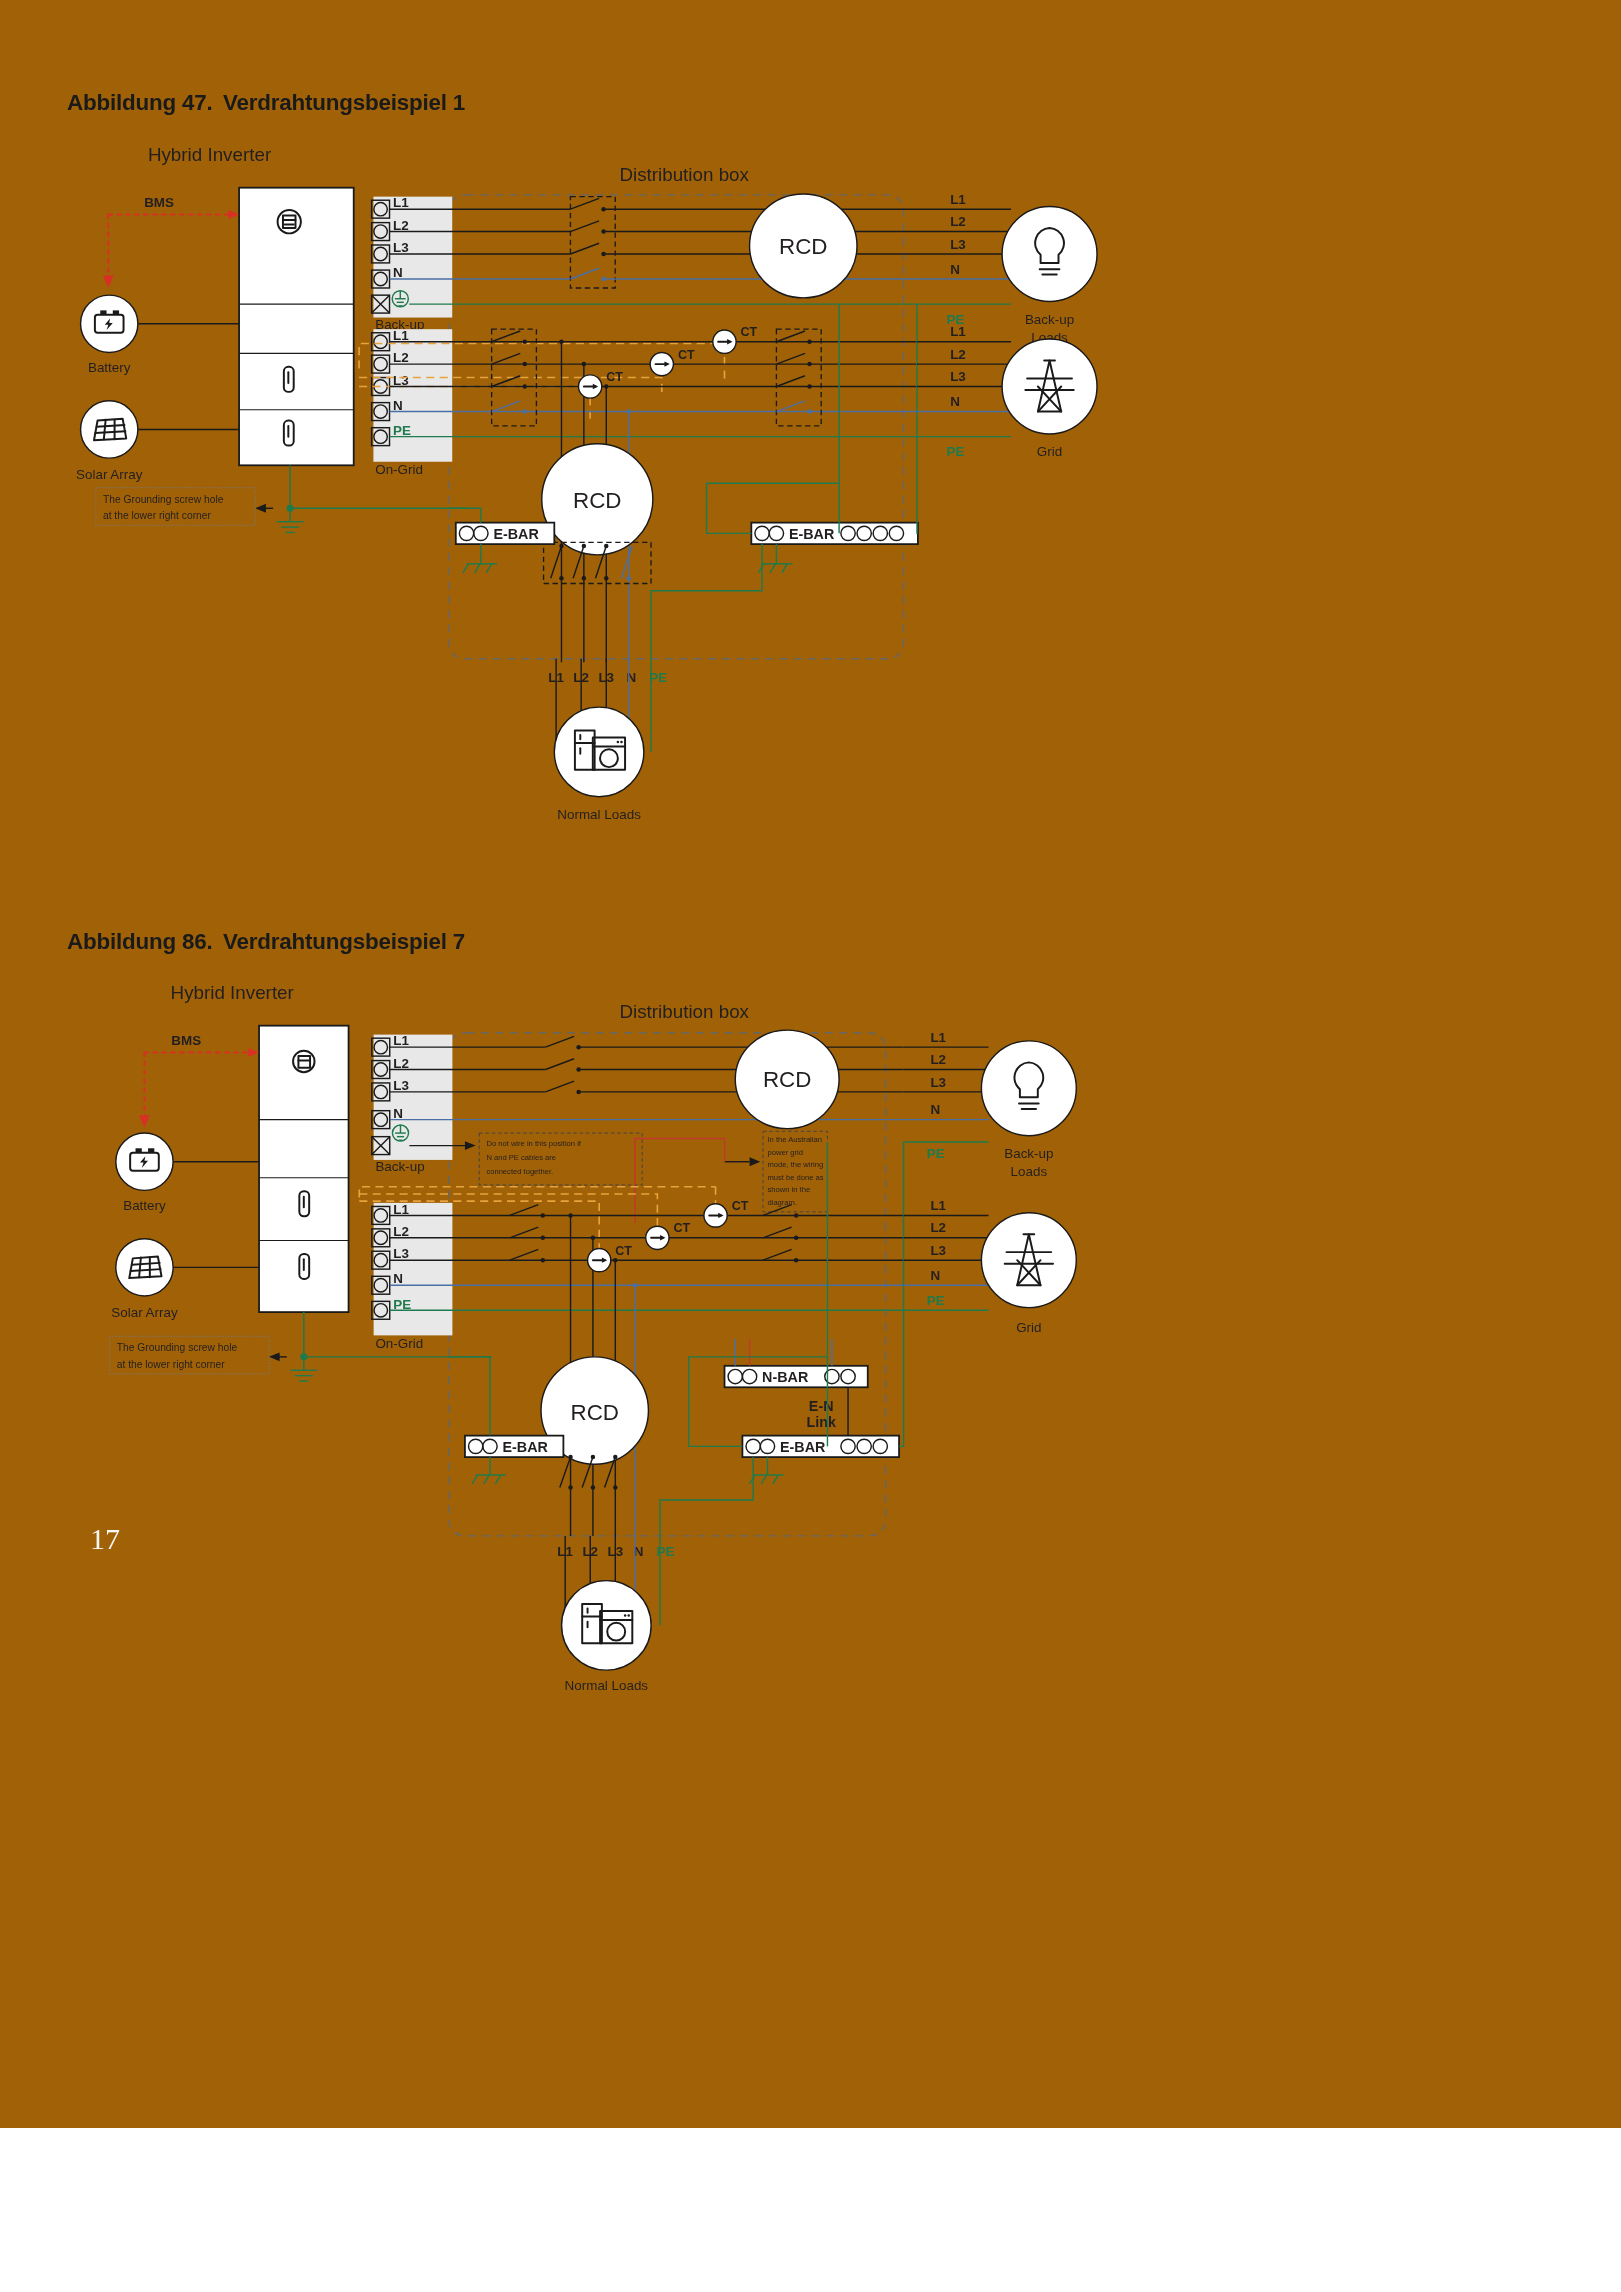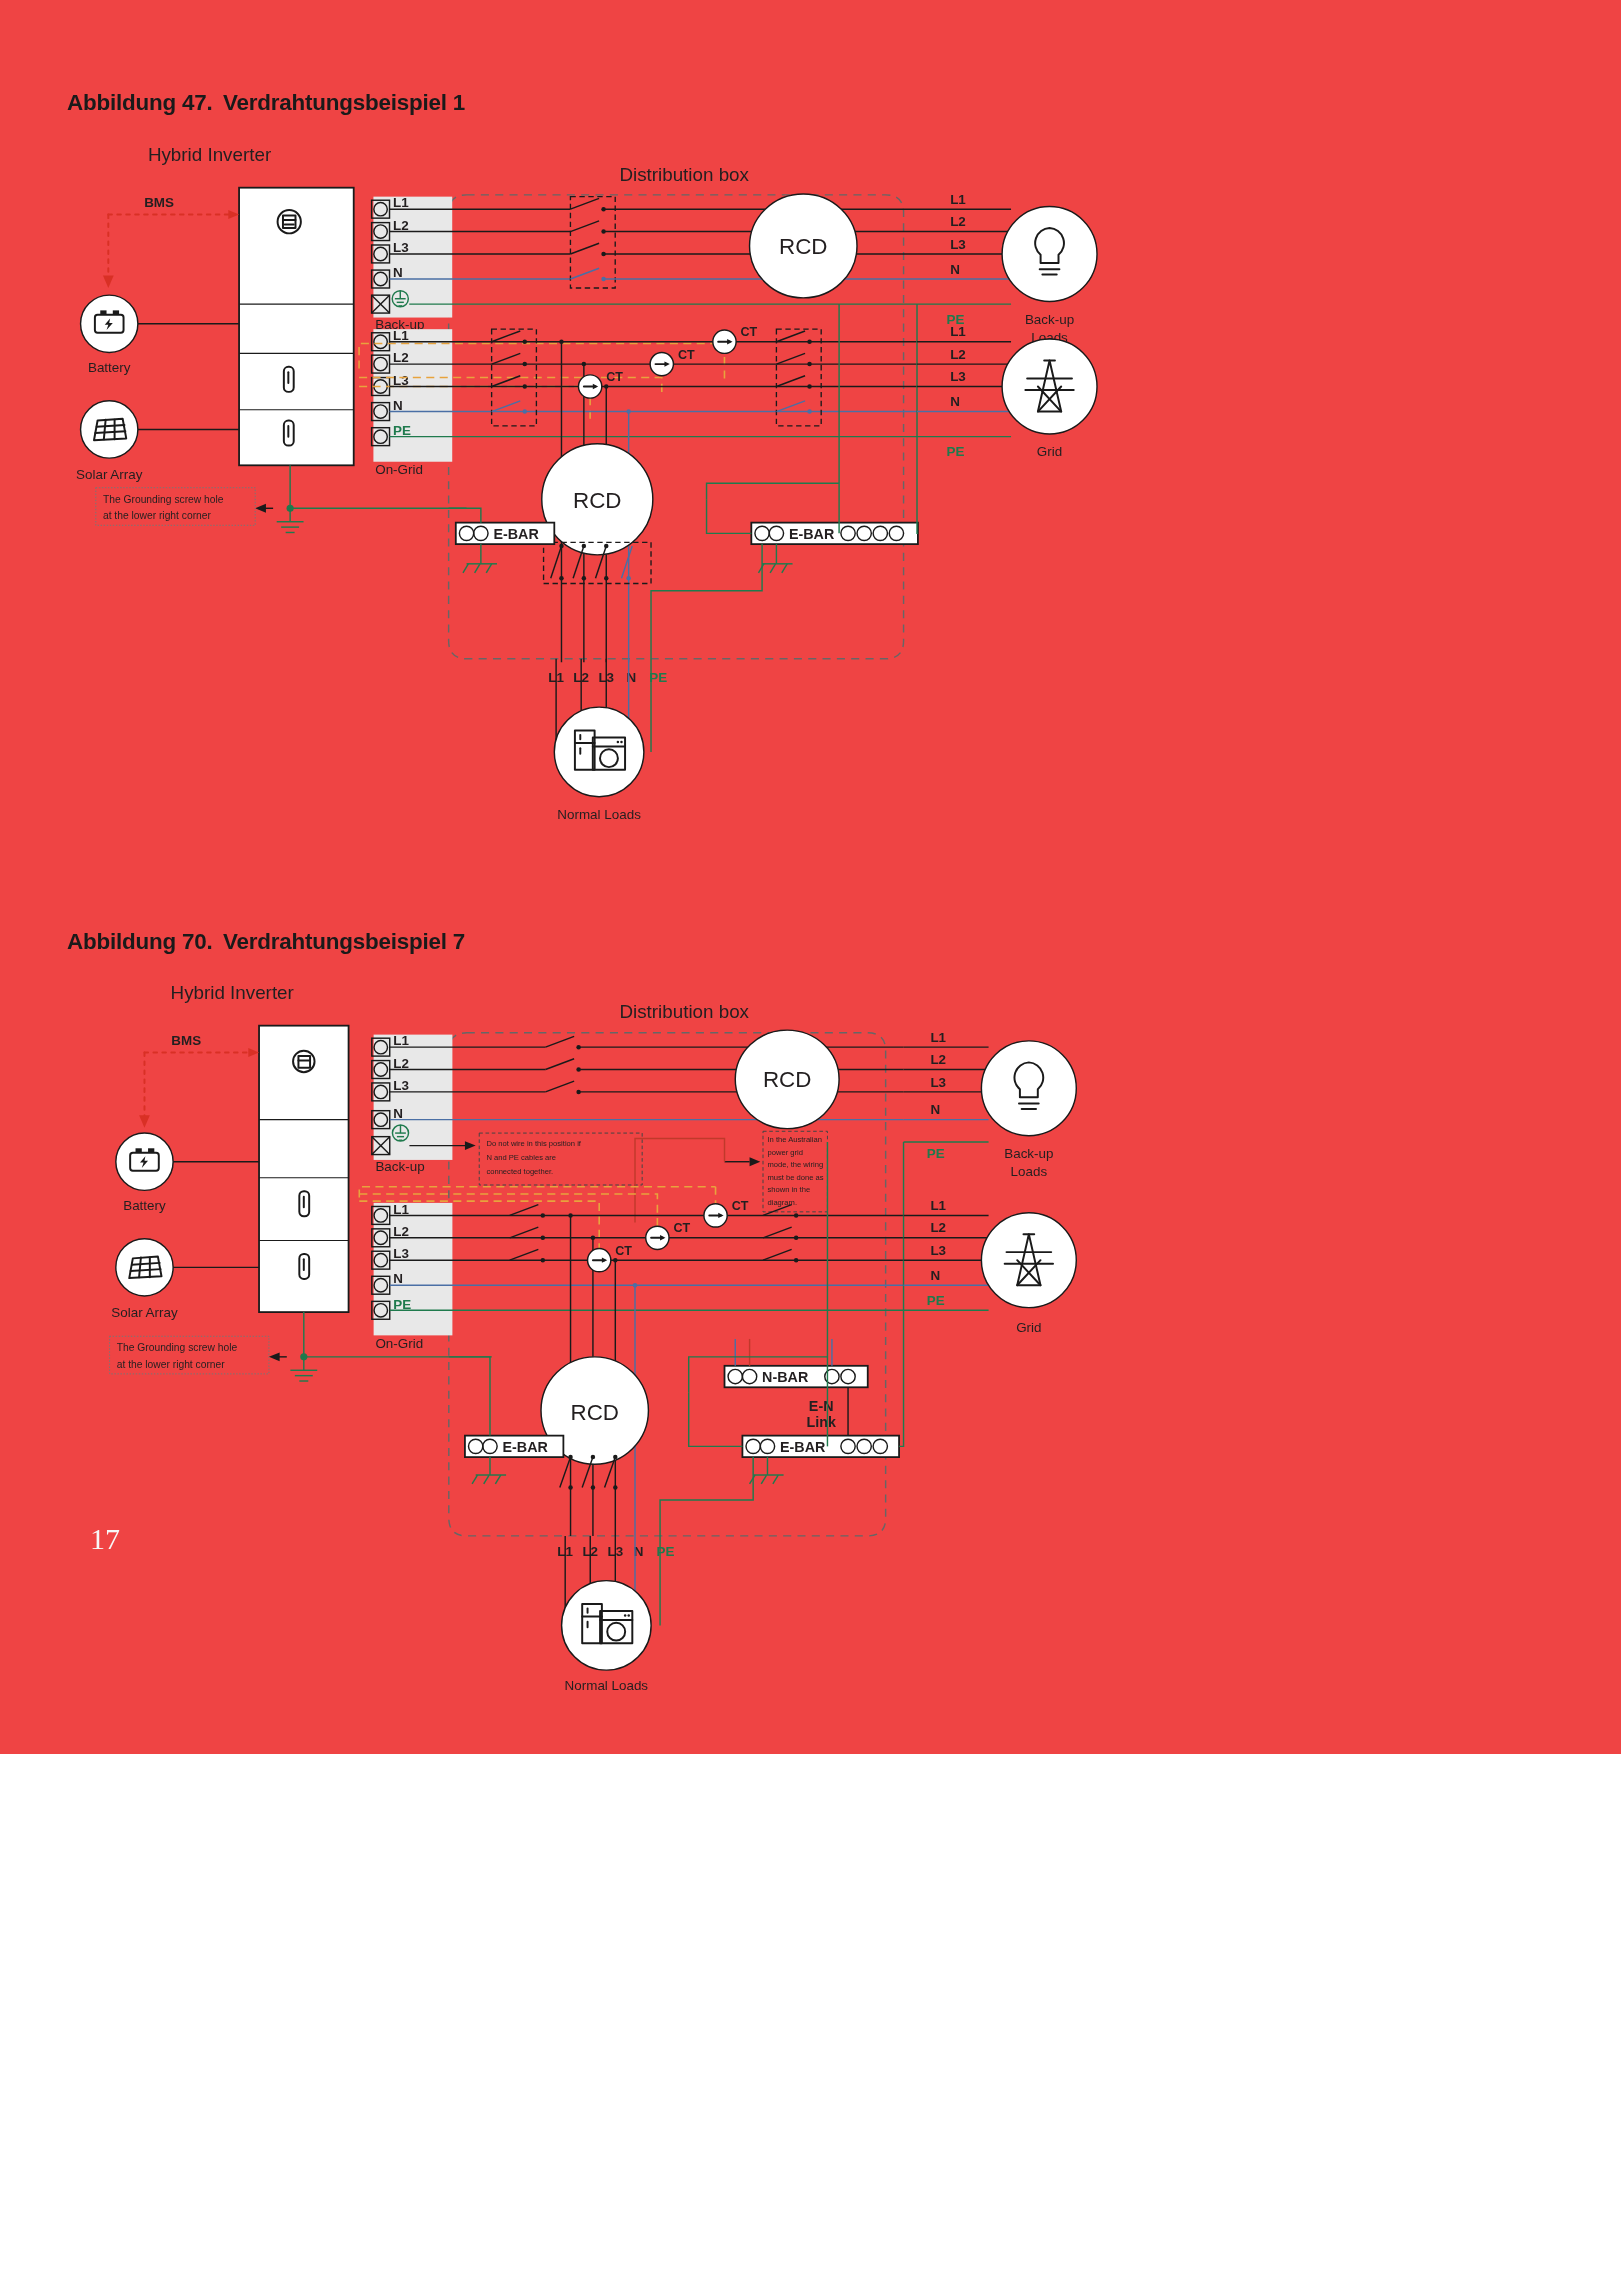--- a/index.html
+++ b/index.html
@@ -4,22 +4,22 @@
 <style>
   * { box-sizing: border-box; }
   html, body {
     margin: 0; padding: 0;
     background: #ffffff;
     font-family: "Liberation Sans", sans-serif;
   }
   .page {
     position: relative;
     width: 1621px;
-    height: 1754px;
-    background: #ef4444;
+    height: 2128px;
+    background: #a16207;
     overflow: hidden;
   }
   .fig-title {
     position: absolute;
     font-weight: bold;
     font-size: 22.4px;
     color: #1a1a1a;
     letter-spacing: -0.2px;
     white-space: nowrap;
   }
@@ -479,21 +479,21 @@
       <circle cx="671" cy="707" r="10" class="icon-k" stroke-width="2.2"></circle>
       <circle cx="681" cy="689" r="1.4" class="icon-k-f"></circle>
       <circle cx="685" cy="689" r="1.4" class="icon-k-f"></circle>
     </g>
     <text class="lbl-block" x="660" y="775" text-anchor="middle">Normal Loads</text>
 
   </svg>
   </div>
 
   <div class="fig-title" id="fig48-title">
-    <span class="num">Abbildung 70.</span><span>Verdrahtungsbeispiel 7</span>
+    <span class="num">Abbildung 86.</span><span>Verdrahtungsbeispiel 7</span>
   </div>
 
   <div class="diagram" id="diagram48">
   <svg width="1621" height="734" viewBox="0 0 1810 820" xmlns="http://www.w3.org/2000/svg">
 
     <text class="lbl-head" x="250" y="40" text-anchor="middle">Hybrid Inverter</text>
     <text class="lbl-head" x="755" y="62" text-anchor="middle">Distribution box</text>
 
     <path class="dash-box" d="M 512 78 L 960 78 Q 980 78 980 98 L 980 620 Q 980 640 960 640 L 512 640 Q 492 640 492 620 L 492 98 Q 492 78 512 78 Z"></path>
 

